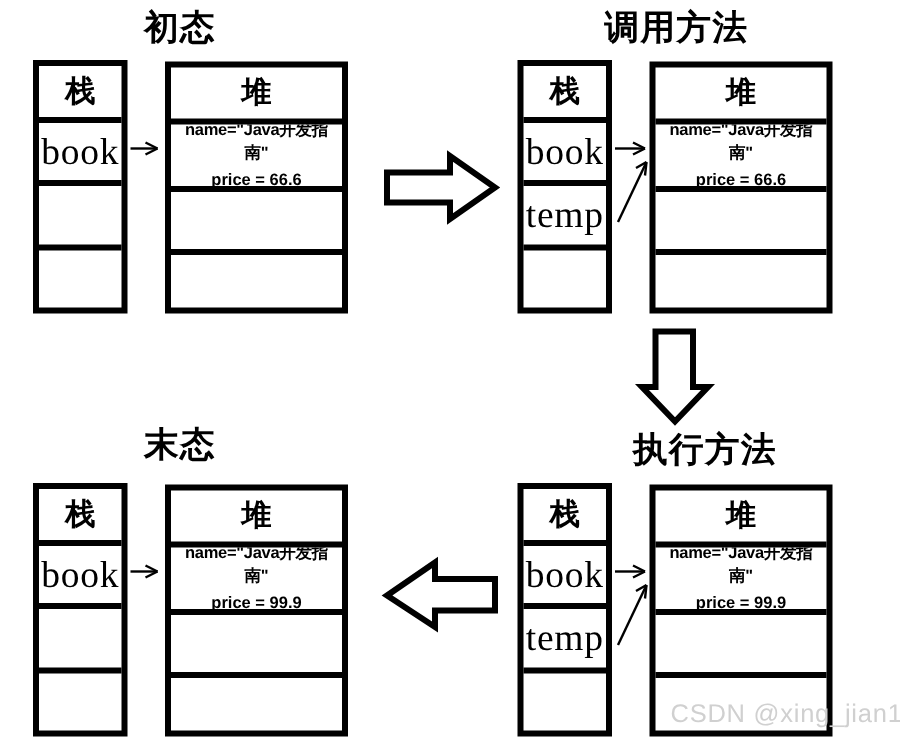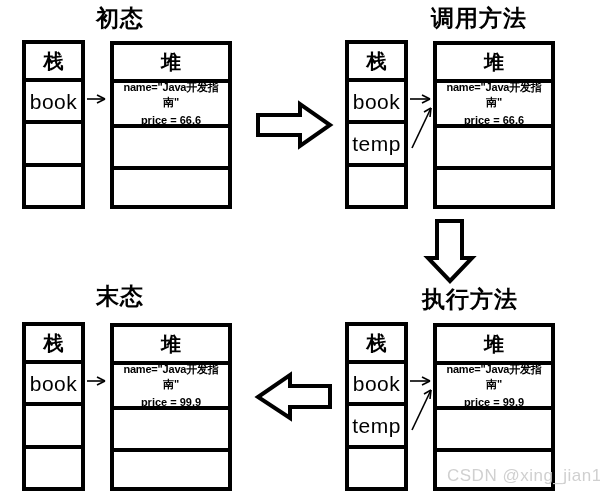--- a/index.html
+++ b/index.html
@@ -43,23 +43,24 @@
     overflow:hidden;
   }
   .cell.divider{border-bottom:4px solid #000;}
 
   .hdr{
     font-weight:bold;
     font-size:20px;
     line-height:20px;
   }
   .varname{
-    font-size:21px;
+    font-size:25px;
     line-height:21px;
     letter-spacing:.5px;
+    font-family:Liberation Serif, serif;
   }
   .heap-obj{
     display:block;
     width:100%;
     text-align:center;
     font-size:11px;
     font-weight:bold;
     line-height:15px;
     padding:0 3px;
     box-sizing:border-box;
@@ -102,21 +103,21 @@
           <span class="ln1">name="Java开发指南"</span>
           <span class="ln2"><span>price = </span><span class="pv">66.6</span></span>
         </span>
       </div>
       <div class="cell divider" style="top:83px;height:42px;"></div>
       <div class="cell" style="top:125px;height:39px;"></div>
     </div>
   </div>
 
   <div class="panel">
-    <div class="panel-title" style="left:394px;top:4px;width:170px;">调用方法</div>
+    <div class="panel-title" style="left:366px;top:4px;width:170px;">调用方法</div>
 
     <div class="box" style="left:345px;top:40px;width:63px;height:169px;">
       <div class="cell divider hdr" style="top:0;height:38px;">栈</div>
       <div class="cell divider varname" style="top:38px;height:42px;">book</div>
       <div class="cell divider varname" style="top:80px;height:43px;">temp</div>
       <div class="cell varname" style="top:123px;height:42px;"></div>
     </div>
 
     <div class="box" style="left:433px;top:41px;width:122px;height:168px;">
       <div class="cell divider hdr" style="top:0;height:38px;">堆</div>

